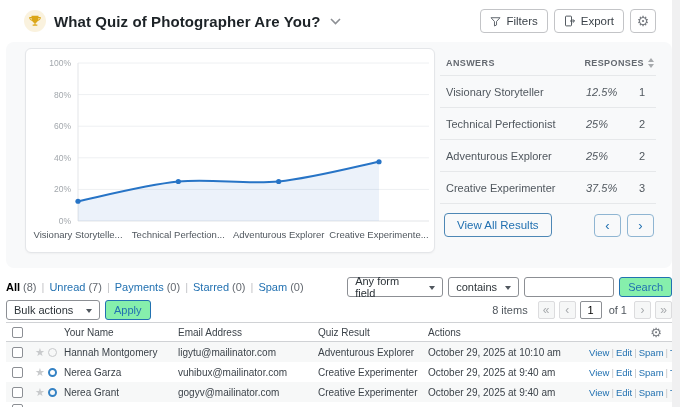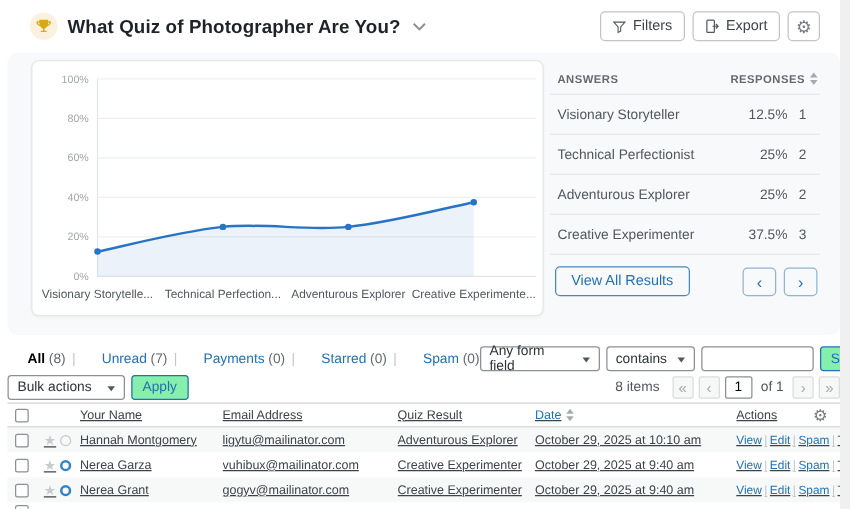--- a/index.html
+++ b/index.html
@@ -32,38 +32,38 @@
   .chart-card svg { display:block; }
 
   
   .answers-panel { position:absolute; left:434px; top:8px; width:216px; }
   .answers-header { display:flex; align-items:center; height:26px;
     border-bottom:1px solid #e6e8ea; padding:0 2px 0 6px; }
   .answers-header .label { font-size:9px; font-weight:700; letter-spacing:.4px; color:#646970; }
   .answers-header .spacer { flex:1; }
   .answers-row { display:grid; grid-template-columns:1fr 44px 24px; align-items:center;
     height:32px; border-bottom:1px solid #e6e8ea; padding:0 2px 0 6px; font-size:11px; color:#50575e; }
-  .answers-row .pct { text-align:right; }
+  .answers-row .pct { text-align:left;font-style:italic; }
   .answers-row .cnt { text-align:center; }
   .answers-footer { display:flex; align-items:center; margin-top:9px; padding:0 2px 0 0; }
   .view-all-btn { height:24px; padding:0 12px; background:transparent; border:1px solid #4d87b5;
     border-radius:4px; color:#2271b1; font-size:11.5px; cursor:pointer; margin-left:4px; }
   .answers-nav { margin-left:auto; display:flex; gap:6px; }
   .nav-btn { width:27px; height:23px; background:transparent; border:1px solid #8fb5d2;
     border-radius:4px; color:#2271b1; font-size:13px; line-height:1; cursor:pointer; }
 
   .sort-icon { display:inline-flex; flex-direction:column; gap:2px; margin-left:4px; }
   .sort-icon i { width:0; height:0; border-left:3px solid transparent; border-right:3px solid transparent; }
   .sort-icon .up { border-bottom:4px solid #a7aaad; }
   .sort-icon .down { border-top:4px solid #a7aaad; }
 
   
   .views-row { position:absolute; left:6px; top:277px; width:666px; height:20px;
     display:flex; align-items:center; font-size:11px; }
-  .view-link { color:#2271b1; text-decoration:none; cursor:pointer;margin-left:16px; }
+  .view-link { color:#2271b1; text-decoration:none; cursor:pointer; }
   .view-item:first-child .view-link { color:#000; font-weight:700; }
   .view-count { color:#646970; margin-left:3px; }
   .view-sep { color:#c3c4c7; margin:0 5px; }
   .search-controls { margin-left:auto; display:flex; align-items:center; gap:5px; }
   .select-box { position:relative; height:20px; background:#fff; border:1px solid #8c8f94;
     border-radius:3px; display:flex; align-items:center; padding:0 20px 0 7px;
     font-size:11px; color:#2c3338; cursor:pointer; }
   .select-box::after { content:""; position:absolute; right:7px; top:8px; width:0; height:0;
     border-left:3.5px solid transparent; border-right:3.5px solid transparent; border-top:4px solid #50575e; }
   .text-input { height:20px; width:90px; border:1px solid #8c8f94; border-radius:3px;
@@ -77,21 +77,21 @@
   .tablenav-right { margin-left:auto; display:flex; align-items:center; gap:4px; }
   .items-count { color:#50575e; margin-right:6px; font-size:11px; }
   .page-box { width:17px; height:18px; background:#f6f7f7; border:1px solid #dcdcde;
     border-radius:2px; color:#a7aaad; font-size:12px; display:flex; align-items:center;
     justify-content:center; cursor:pointer; }
   .page-input { width:22px; height:18px; border:1px solid #8c8f94; border-radius:2px;
     text-align:center; font-size:11px; font-family:inherit; padding:0; }
   .of-label { color:#50575e; margin:0 3px; font-size:11px; }
 
   
-  .entries-table { position:absolute; left:6px; top:322px; width:666px;text-decoration:underline; }
+  .entries-table { position:absolute; left:6px; top:322px; width:666px; }
   .t-row { display:grid; grid-template-columns:26px 16px 16px 114px 140px 110px 161px 83px;
     align-items:center; height:20px; font-size:10px; }
   .t-head { border-top:1px solid #d0d2d5; border-bottom:1px solid #d0d2d5; background:#fff;
     color:#2c3338; position:relative; }
   .t-row:nth-child(even) { background:#f7f8f8; }
   .t-row.partial { height:5px; overflow:hidden; background:#fff; align-items:start; }
   .t-row.partial .checkbox { margin-top:2px; }
   .checkbox { width:11px; height:11px; border:1px solid #8c8f94; border-radius:2px;
     background:#fff; margin-left:6px; cursor:pointer; }
   .star-glyph { color:#c8cacc; font-size:11px; cursor:pointer; text-align:center; }
@@ -275,27 +275,20 @@
 </div>
 
 <div class="entries-table">
   <div class="t-row t-head">
     <span class="checkbox"></span>
     <span></span>
       <span></span>
     <span class="cell-text">Your Name</span>
     <span class="cell-text">Email Address</span>
     <span class="cell-text">Quiz Result</span>
-    <span class="date-head">
-      <span>Date</span>
-      <span class="sort-icon">
-          <i class="up"></i>
-          <i class="down"></i>
-        </span>
-    </span>
     <span class="cell-text">Actions</span>
     <span class="head-gear">⚙</span>
   </div>
 
   <div class="t-row">
     <span class="checkbox"></span>
     <span class="star-glyph">★</span>
     <span class="ring read"></span>
     <span class="cell-text">Hannah Montgomery</span>
     <span class="cell-text">ligytu@mailinator.com</span>

